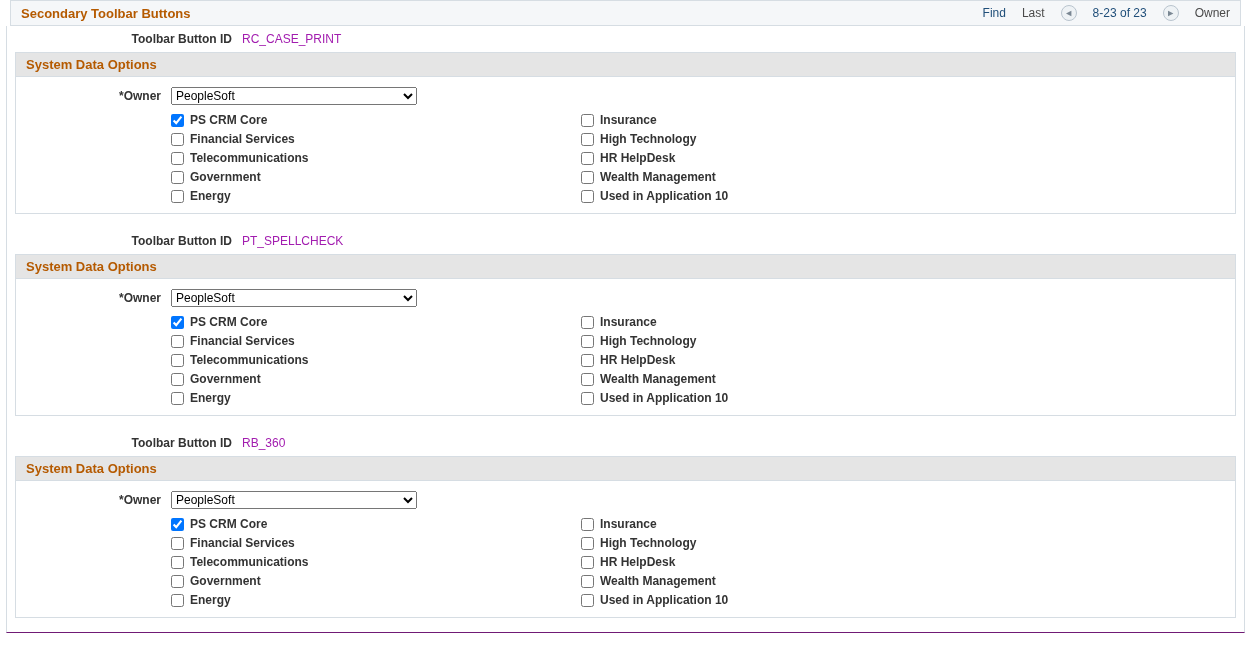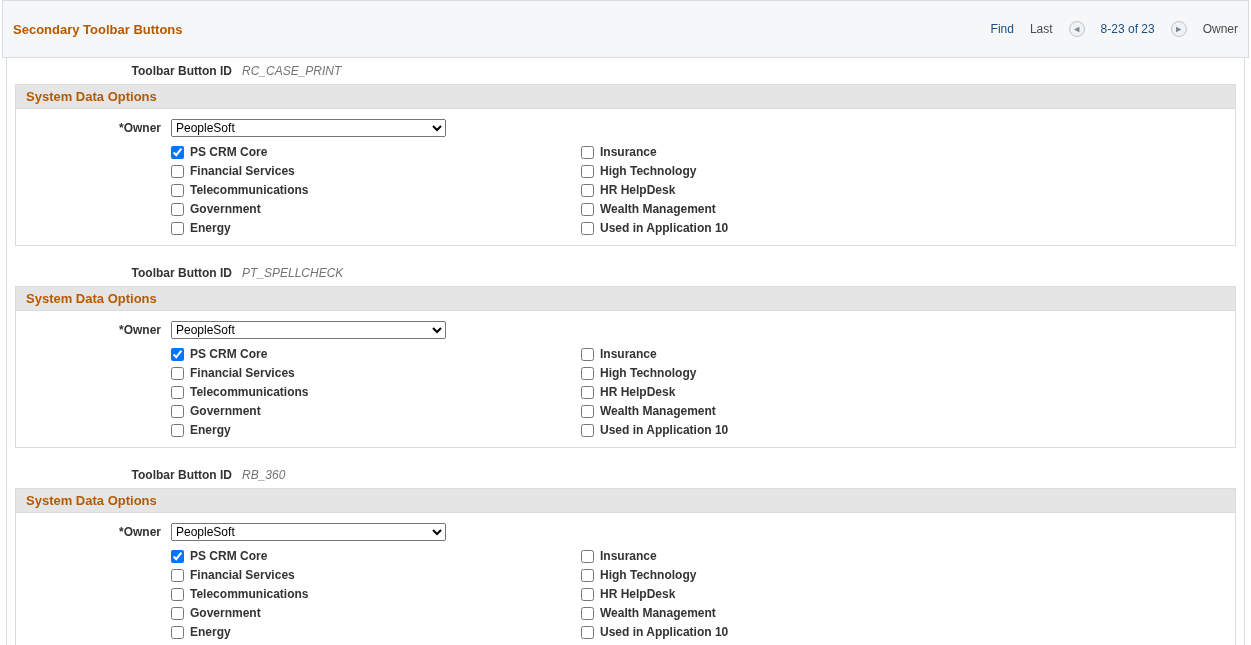--- a/index.html
+++ b/index.html
@@ -5,25 +5,25 @@
   body {
     margin: 0;
     font-family: Arial, sans-serif;
     font-size: 12px;
     color: #333;
     background: #fff;
   }
   .header-bar {
     background: #f5f7f9;
     border: 1px solid #d6dde3;
-    padding: 20px 10px;
+    padding: 4px 10px;
     display: flex;
     align-items: center;
     justify-content: space-between;
-    margin: 0 2px;
+    margin: 0 10px;
   }
   .header-title {
     color: #b55a00;
     font-weight: bold;
     font-size: 13px;
   }
   .header-nav {
     display: flex;
     align-items: center;
     gap: 16px;
@@ -59,22 +59,21 @@
   }
   .label-text {
     width: 235px;
     text-align: right;
     font-weight: bold;
     color: #333;
     padding-right: 10px;
     box-sizing: border-box;
   }
   .label-value {
-    color: #737373;
-    font-style: italic;
+    color: #a21caf;
   }
   .group-header {
     background: #e5e5e5;
     border: 1px solid #d6dde3;
     margin: 0 8px;
     padding: 4px 10px;
     color: #b55a00;
     font-weight: bold;
     font-size: 13px;
   }
@@ -83,21 +82,21 @@
     border-top: none;
     margin: 0 8px 14px 8px;
     padding: 6px 0 10px 0;
   }
   .owner-row {
     display: flex;
     align-items: center;
     padding: 4px 0;
   }
   .owner-row select {
-    width: 275px;
+    width: 246px;
     font-size: 12px;
   }
   .cols {
     display: flex;
   }
   .col {
     display: flex;
     flex-direction: column;
     gap: 5px;
     padding-top: 4px;

